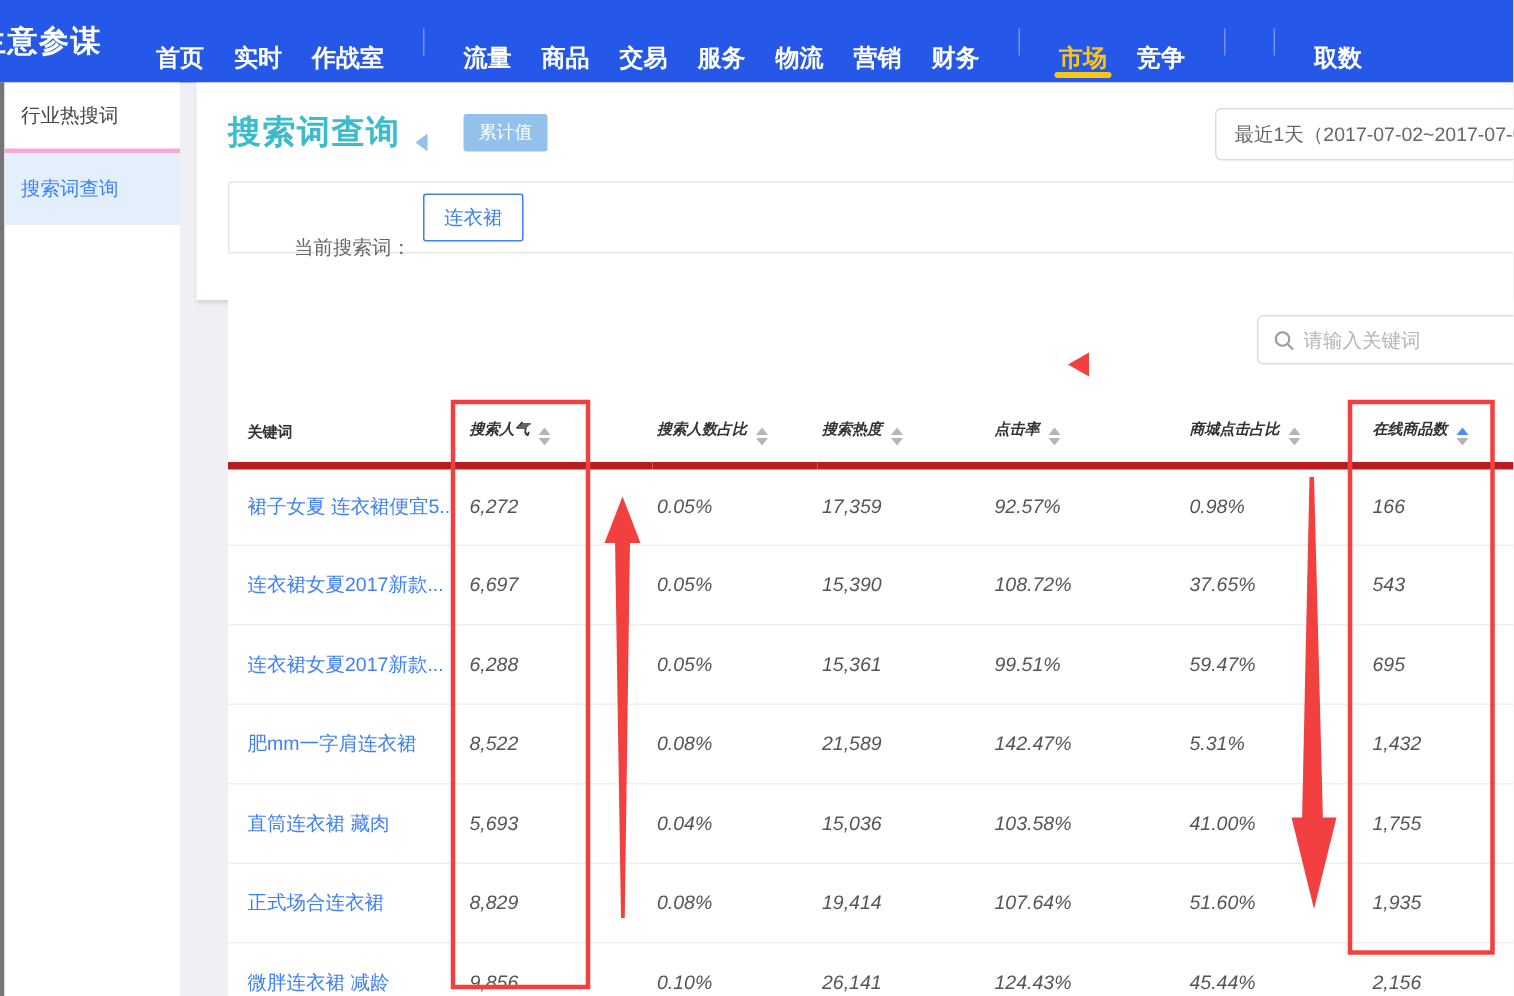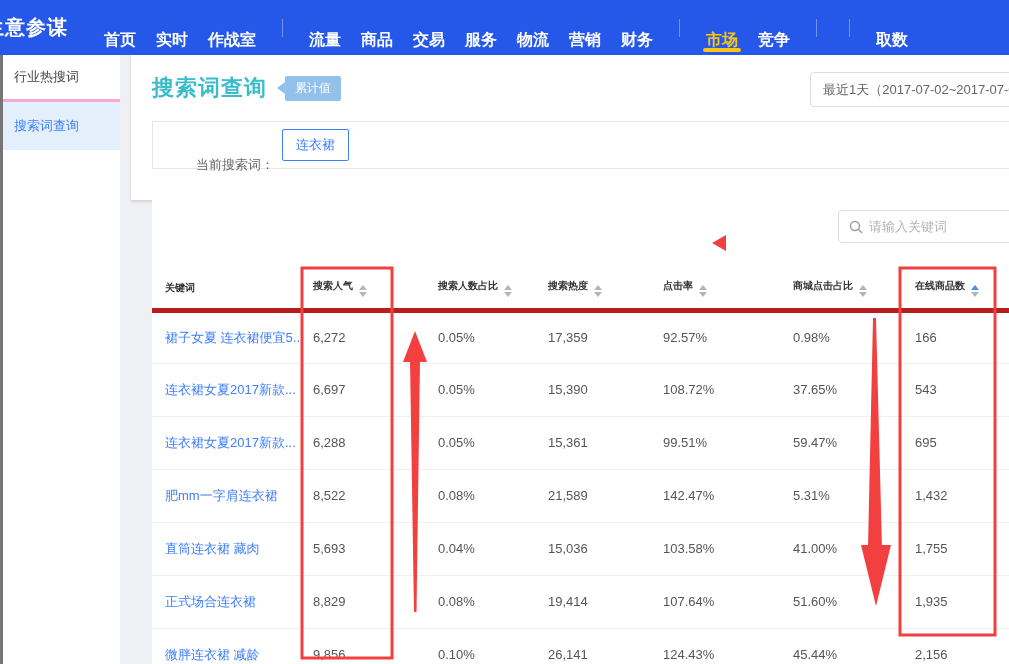--- a/index.html
+++ b/index.html
@@ -24,21 +24,21 @@
   
   .sidebar { position:absolute; left:3px; top:55px; width:117px; bottom:0; background:#fff; }
   .side-item { padding:13px 0 13px 11px; font-size:13px; color:#444; border-bottom:3px solid #f9a8d4; cursor:pointer; }
   .side-item.active { background:#e4effc; color:#3d7fff; border-bottom:none; padding-top:15px; padding-bottom:15px; }
 
   
   .head-section { position:absolute; left:131px; top:55px; width:878px; height:145px; background:#fff;
                   box-shadow:0 2px 3px rgba(0,0,0,.12); }
   .page-title-row { position:absolute; left:21px; top:18px; display:flex; align-items:center; }
   .page-title { font-size:22px; font-weight:bold; color:#3bbccb; letter-spacing:1px; }
-  .badge-wrap { display:flex; align-items:center; margin-left:10px; }
+  .badge-wrap { display:flex; align-items:flex-end; margin-left:10px;gap:24px; }
   .badge-arrow { width:0; height:0; border-top:6px solid transparent; border-bottom:6px solid transparent;
                  border-right:8px solid #92c1ec; }
   .badge { background:#92c1ec; color:#fff; font-size:12px; padding:4px 10px; border-radius:2px; }
   .date-box { position:absolute; left:679px; top:17px; width:230px; height:35px; background:#fff;
               border:1px solid #ddd; border-radius:4px; line-height:33px; padding-left:12px;
               font-size:13px; color:#666; white-space:nowrap; overflow:hidden; cursor:pointer; }
   .filter-card { position:absolute; left:21px; top:66px; width:870px; height:48px;
                  border:1px solid #e8e8e8; display:flex; align-items:center; background:#fff; }
   .filter-label { margin-left:43px; font-size:13px; color:#666;margin-top:39px; }
   .keyword-chip { margin-left:8px; border:1px solid #3d7fff; color:#3d7fff; background:#fff;
@@ -51,21 +51,21 @@
   .search-box svg { margin:0 6px 0 10px; flex:none; }
   .search-box input { border:none; outline:none; font-size:13px; color:#3b82f6; width:140px;
                       font-family:"Liberation Sans","DejaVu Sans",sans-serif; }
   .search-box input::placeholder { color:#b5b5b5; }
 
   table { position:absolute; left:0; top:68px; width:857px; border-collapse:collapse; table-layout:fixed; }
   th,td { text-align:left; font-weight:normal; overflow:hidden; white-space:nowrap; }
   thead th { height:42px; font-size:10px; font-weight:bold; color:#333; border-bottom:5px solid #b91c1c; cursor:pointer; }
   tbody td { height:53px; font-size:13px; color:#555; border-bottom:1px solid #efefef; }
   th:first-child, td:first-child { padding-left:13px; }
-  th:not(:first-child), td:not(:first-child) { padding-left:3px; }
+  th:not(:first-child), td:not(:first-child) { padding-left:3px;font-style:italic; }
   td.kw { color:#3d7fff; cursor:pointer; }
   .sort { display:inline-flex; flex-direction:column; margin-left:6px; vertical-align:-1px; }
   .sort i { display:block; width:0; height:0; border-left:4px solid transparent; border-right:4px solid transparent; }
   .sort .up { border-bottom:5px solid #b5b5b5; margin-bottom:2px; }
   .sort .dn { border-top:5px solid #b5b5b5; }
   .sort.asc .up { border-bottom-color:#4d8bf8; }
 
   
   .annot { position:absolute; left:0; top:0; width:1009px; height:664px; pointer-events:none; }
 </style>

